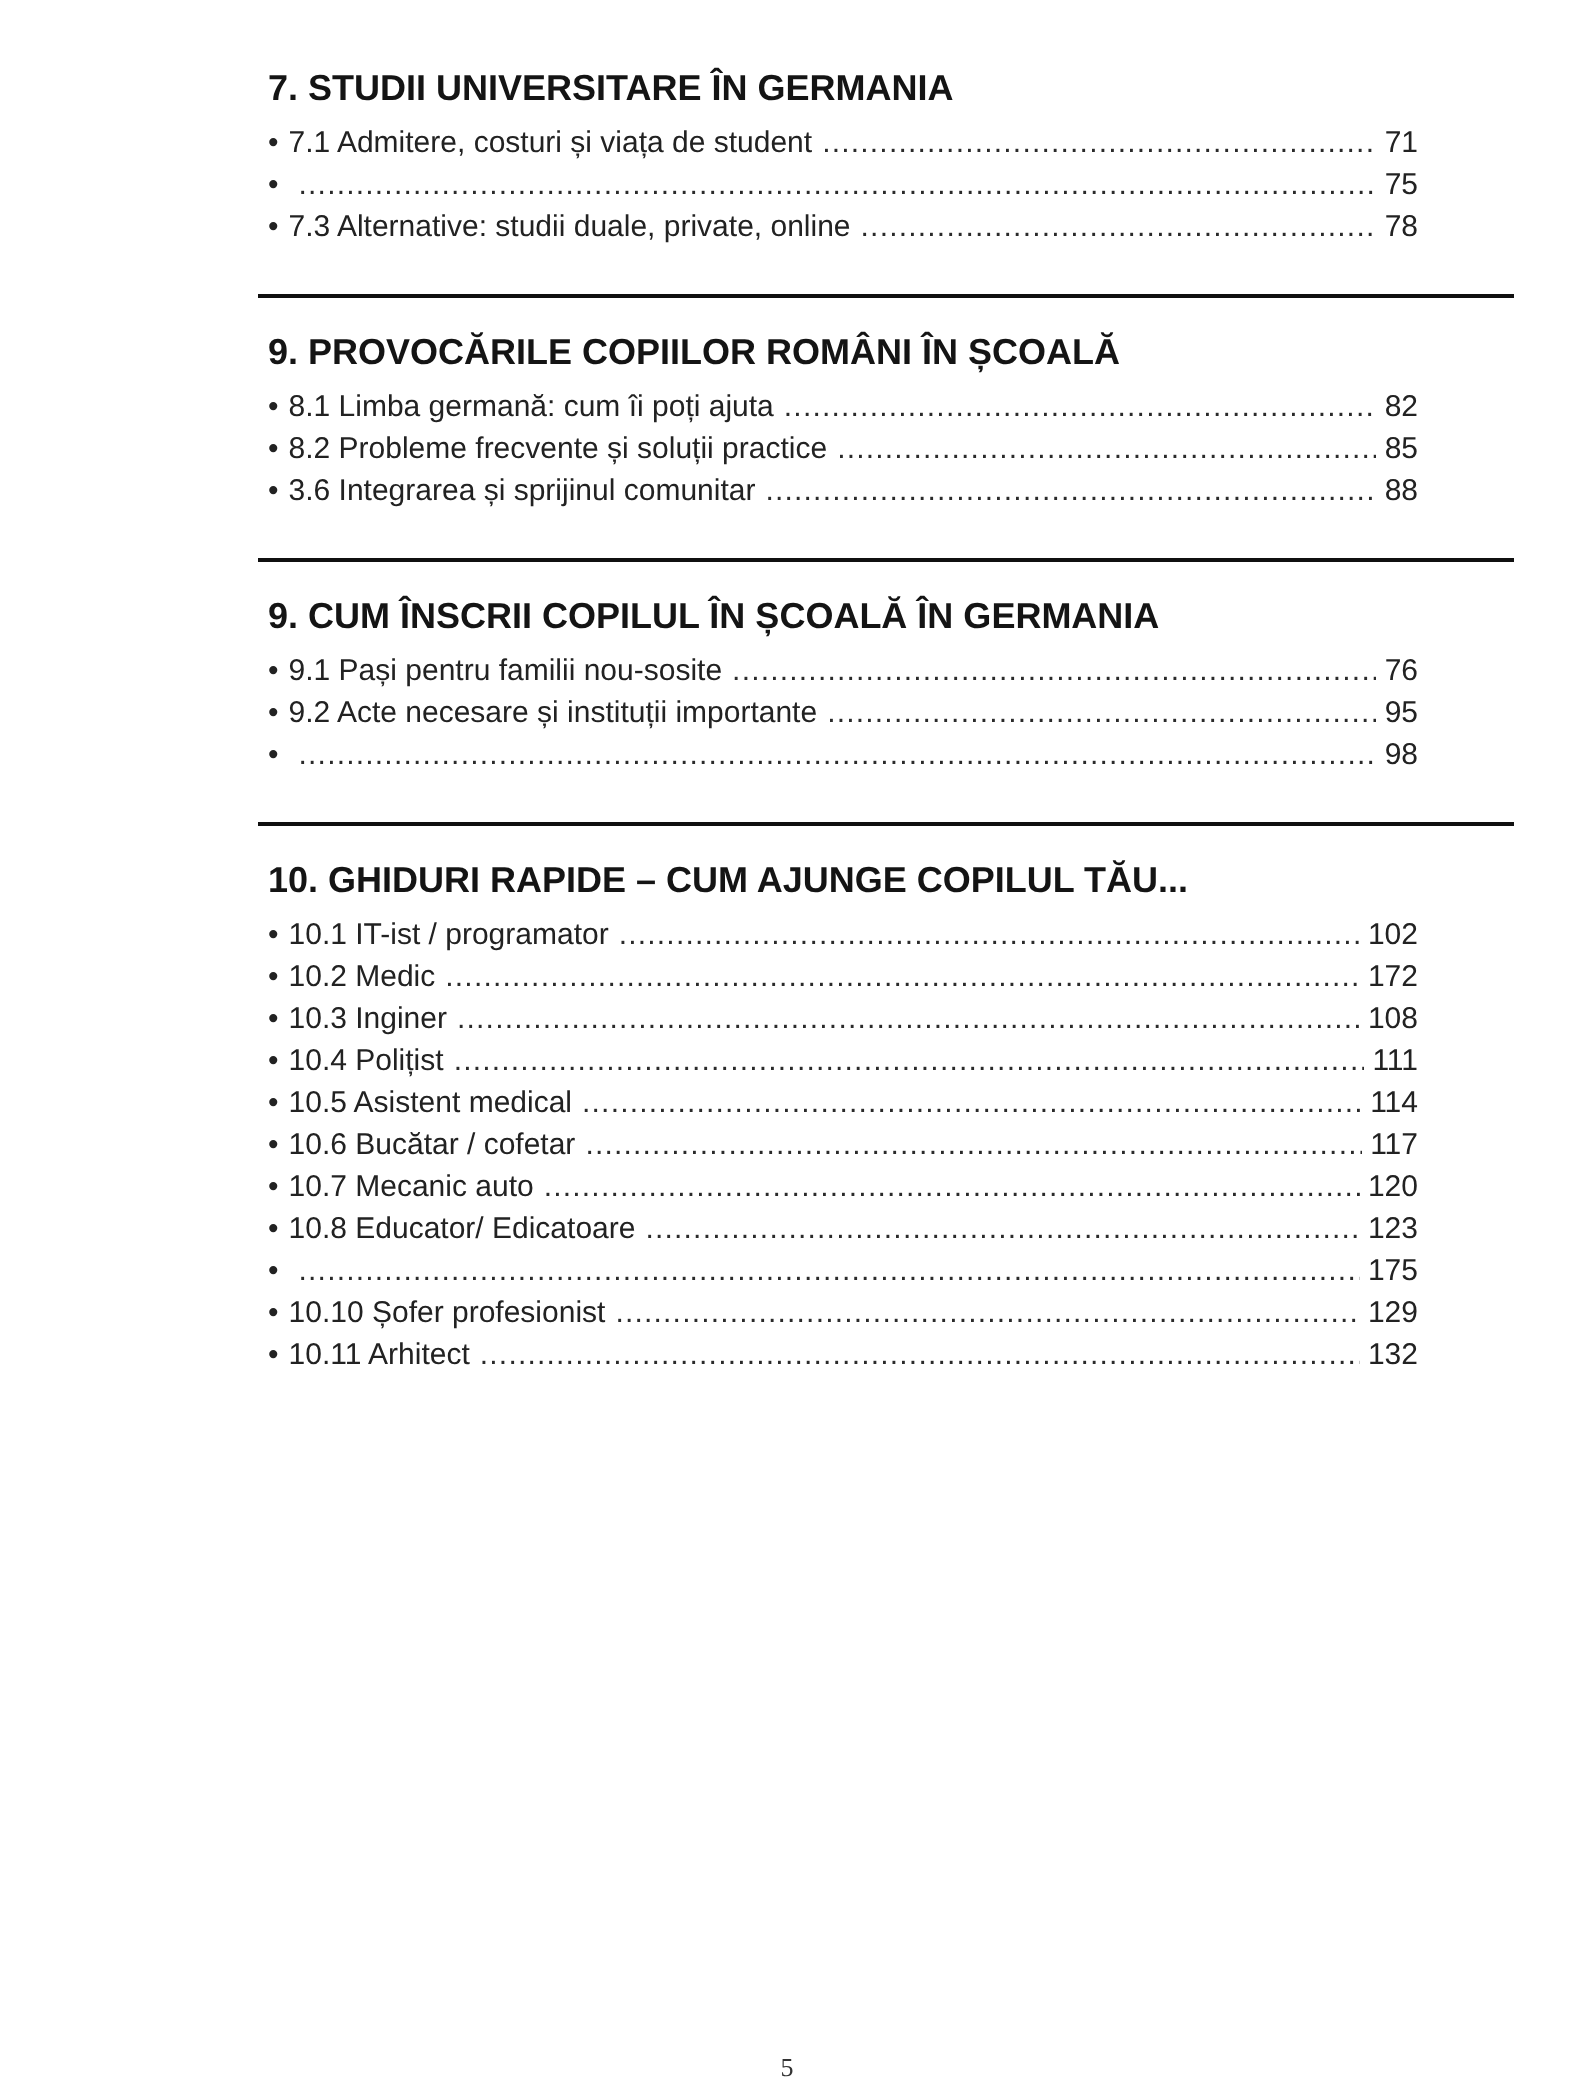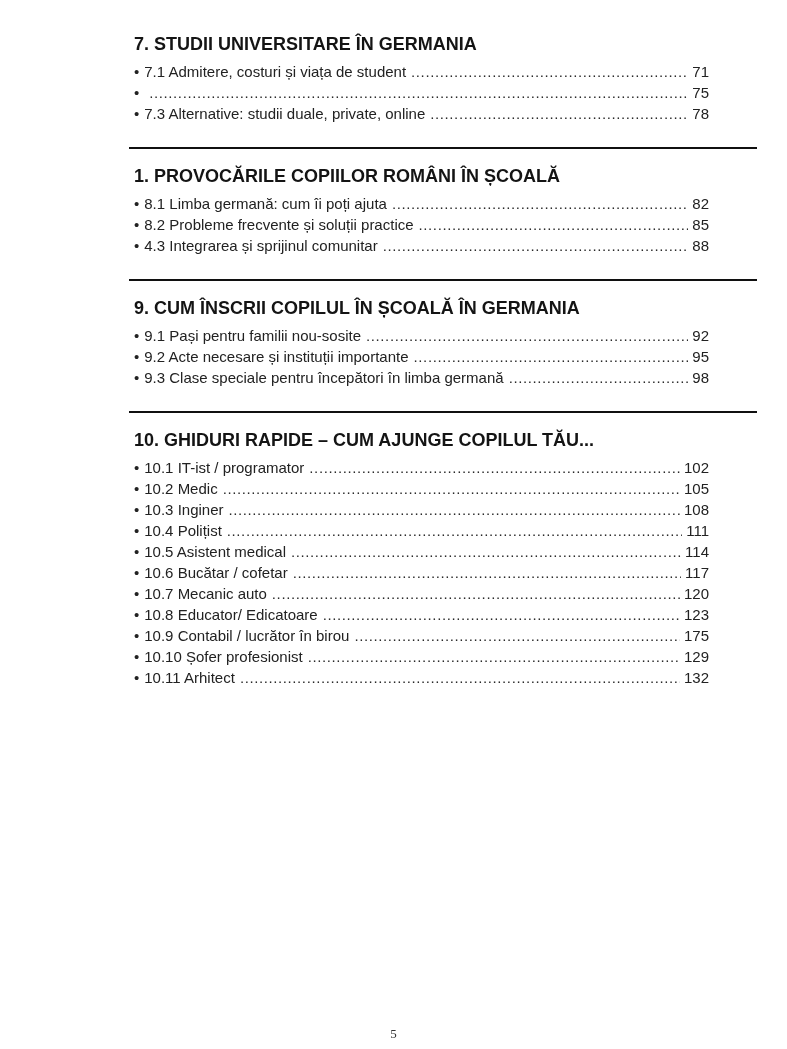--- a/index.html
+++ b/index.html
@@ -109,66 +109,65 @@
     <span class="bullet">•</span>
     <span class="item-label">7.3 Alternative: studii duale, private, online</span>
     <span class="leader">............................................................................................................................................................................................................................................................................................................</span>
     <span class="page-num">78</span>
   </li>
 </ul>
   </section>
 
   <section class="toc-section">
     <hr class="divider">
-    <h2 class="section-title">1. PROVOCĂRILE COPIILOR ROMÂNI ÎN ȘCOALĂ</h2>
+    <h2 class="section-title">9. PROVOCĂRILE COPIILOR ROMÂNI ÎN ȘCOALĂ</h2>
     <ul class="items">
   <li class="toc-item">
     <span class="bullet">•</span>
     <span class="item-label">8.1 Limba germană: cum îi poți ajuta</span>
     <span class="leader">............................................................................................................................................................................................................................................................................................................</span>
     <span class="page-num">82</span>
   </li>
 
   <li class="toc-item">
     <span class="bullet">•</span>
     <span class="item-label">8.2 Probleme frecvente și soluții practice</span>
     <span class="leader">............................................................................................................................................................................................................................................................................................................</span>
     <span class="page-num">85</span>
   </li>
 
   <li class="toc-item">
     <span class="bullet">•</span>
-    <span class="item-label">4.3 Integrarea și sprijinul comunitar</span>
+    <span class="item-label">3.6 Integrarea și sprijinul comunitar</span>
     <span class="leader">............................................................................................................................................................................................................................................................................................................</span>
     <span class="page-num">88</span>
   </li>
 </ul>
   </section>
 
   <section class="toc-section">
     <hr class="divider">
     <h2 class="section-title">9. CUM ÎNSCRII COPILUL ÎN ȘCOALĂ ÎN GERMANIA</h2>
     <ul class="items">
   <li class="toc-item">
     <span class="bullet">•</span>
     <span class="item-label">9.1 Pași pentru familii nou-sosite</span>
     <span class="leader">............................................................................................................................................................................................................................................................................................................</span>
-    <span class="page-num">92</span>
+    <span class="page-num">76</span>
   </li>
 
   <li class="toc-item">
     <span class="bullet">•</span>
     <span class="item-label">9.2 Acte necesare și instituții importante</span>
     <span class="leader">............................................................................................................................................................................................................................................................................................................</span>
     <span class="page-num">95</span>
   </li>
 
   <li class="toc-item">
     <span class="bullet">•</span>
-    <span class="item-label">9.3 Clase speciale pentru începători în limba germană</span>
     <span class="leader">............................................................................................................................................................................................................................................................................................................</span>
     <span class="page-num">98</span>
   </li>
 </ul>
   </section>
 
   <section class="toc-section">
     <hr class="divider">
     <h2 class="section-title">10. GHIDURI RAPIDE – CUM AJUNGE COPILUL TĂU...</h2>
     <ul class="items">
@@ -176,21 +175,21 @@
     <span class="bullet">•</span>
     <span class="item-label">10.1 IT-ist / programator</span>
     <span class="leader">............................................................................................................................................................................................................................................................................................................</span>
     <span class="page-num">102</span>
   </li>
 
   <li class="toc-item">
     <span class="bullet">•</span>
     <span class="item-label">10.2 Medic</span>
     <span class="leader">............................................................................................................................................................................................................................................................................................................</span>
-    <span class="page-num">105</span>
+    <span class="page-num">172</span>
   </li>
 
   <li class="toc-item">
     <span class="bullet">•</span>
     <span class="item-label">10.3 Inginer</span>
     <span class="leader">............................................................................................................................................................................................................................................................................................................</span>
     <span class="page-num">108</span>
   </li>
 
   <li class="toc-item">
@@ -223,21 +222,20 @@
 
   <li class="toc-item">
     <span class="bullet">•</span>
     <span class="item-label">10.8 Educator/ Edicatoare</span>
     <span class="leader">............................................................................................................................................................................................................................................................................................................</span>
     <span class="page-num">123</span>
   </li>
 
   <li class="toc-item">
     <span class="bullet">•</span>
-    <span class="item-label">10.9 Contabil / lucrător în birou</span>
     <span class="leader">............................................................................................................................................................................................................................................................................................................</span>
     <span class="page-num">175</span>
   </li>
 
   <li class="toc-item">
     <span class="bullet">•</span>
     <span class="item-label">10.10 Șofer profesionist</span>
     <span class="leader">............................................................................................................................................................................................................................................................................................................</span>
     <span class="page-num">129</span>
   </li>

